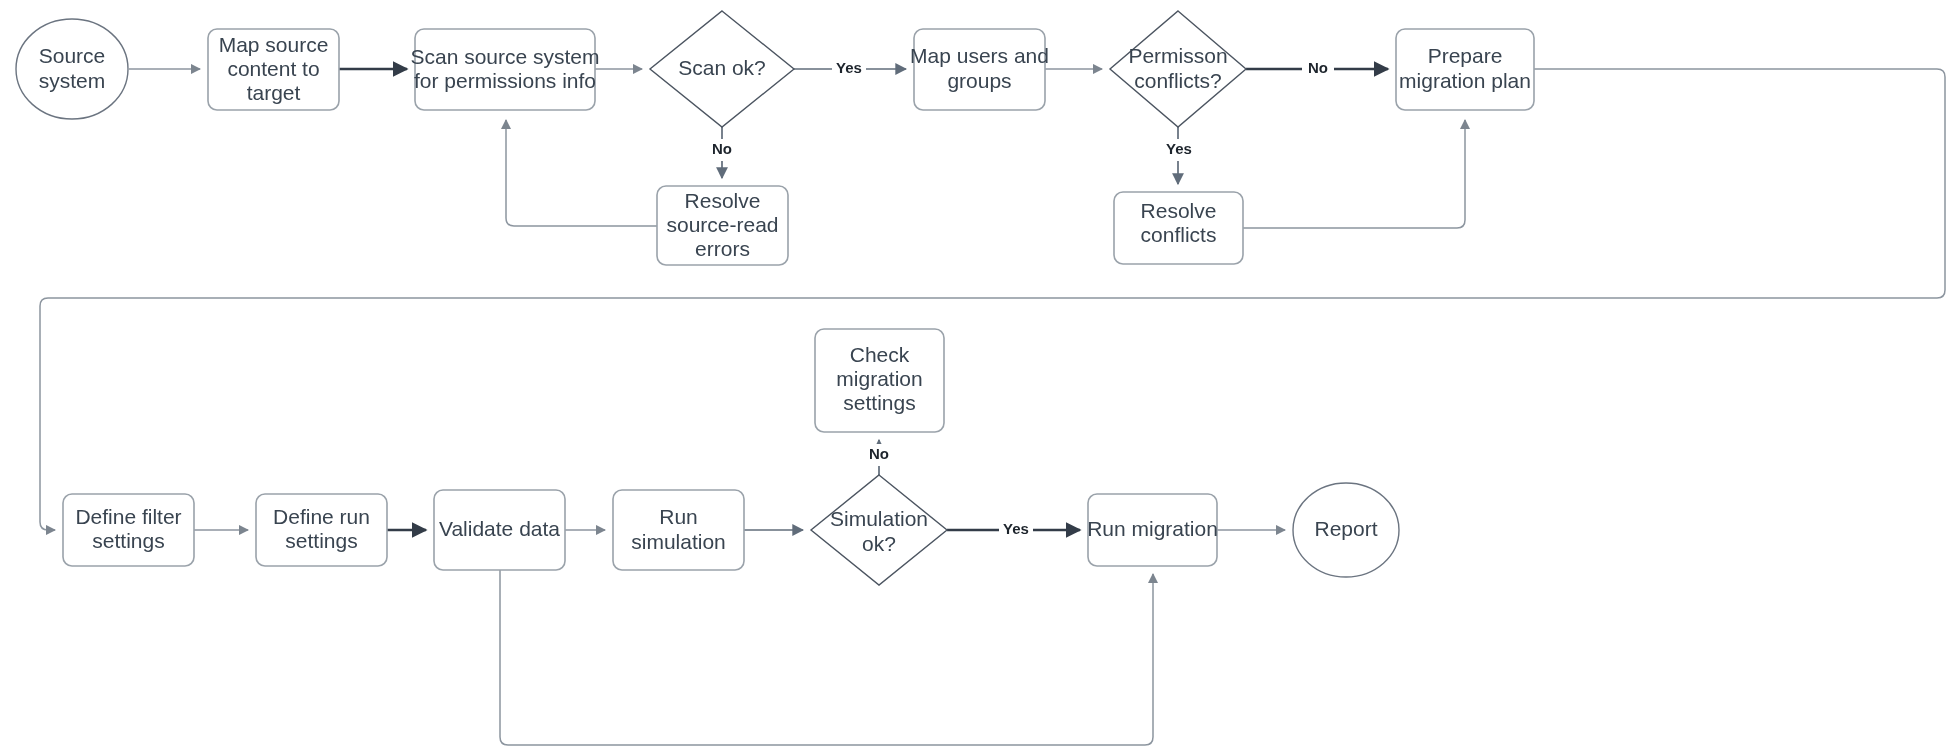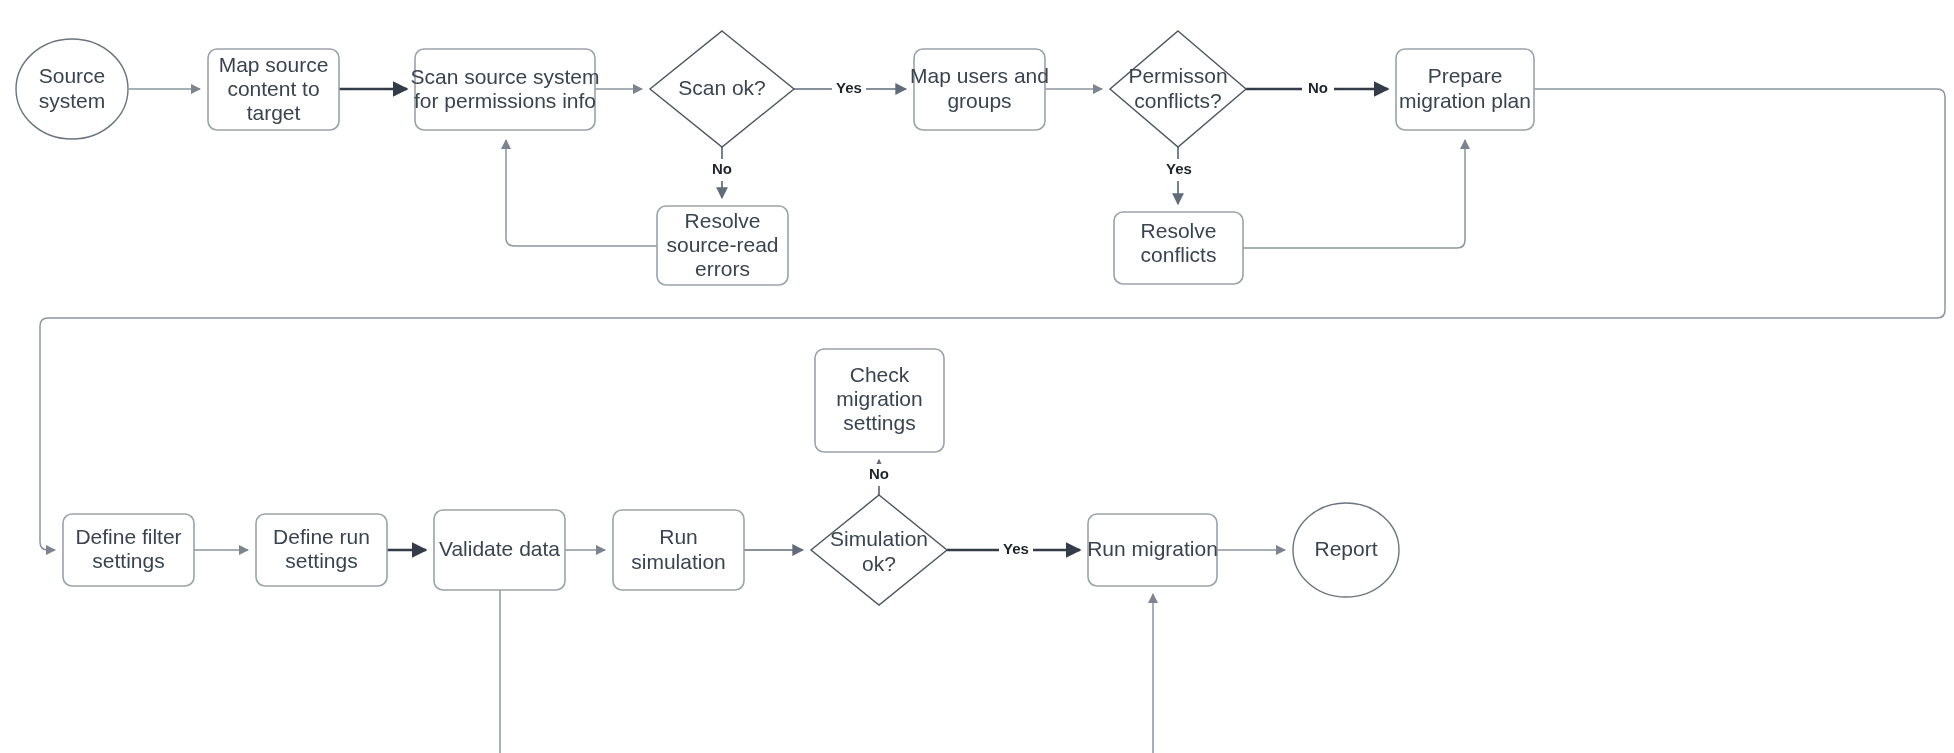--- a/index.html
+++ b/index.html
@@ -11,21 +11,20 @@
     width: 1954px;
     height: 753px;
     font-family: "Liberation Sans", sans-serif;
     overflow: hidden;
   }
   #flow-root {
     position: relative;
     width: 1954px;
     height: 626px;
     background: #ffffff;
-    margin-top: 20px;
   }
   svg#flow-svg {
     display: block;
     width: 1954px;
     height: 753px;
   }
   .node-shape {
     fill: #ffffff;
     stroke: #9aa2aa;
     stroke-width: 1.6;

